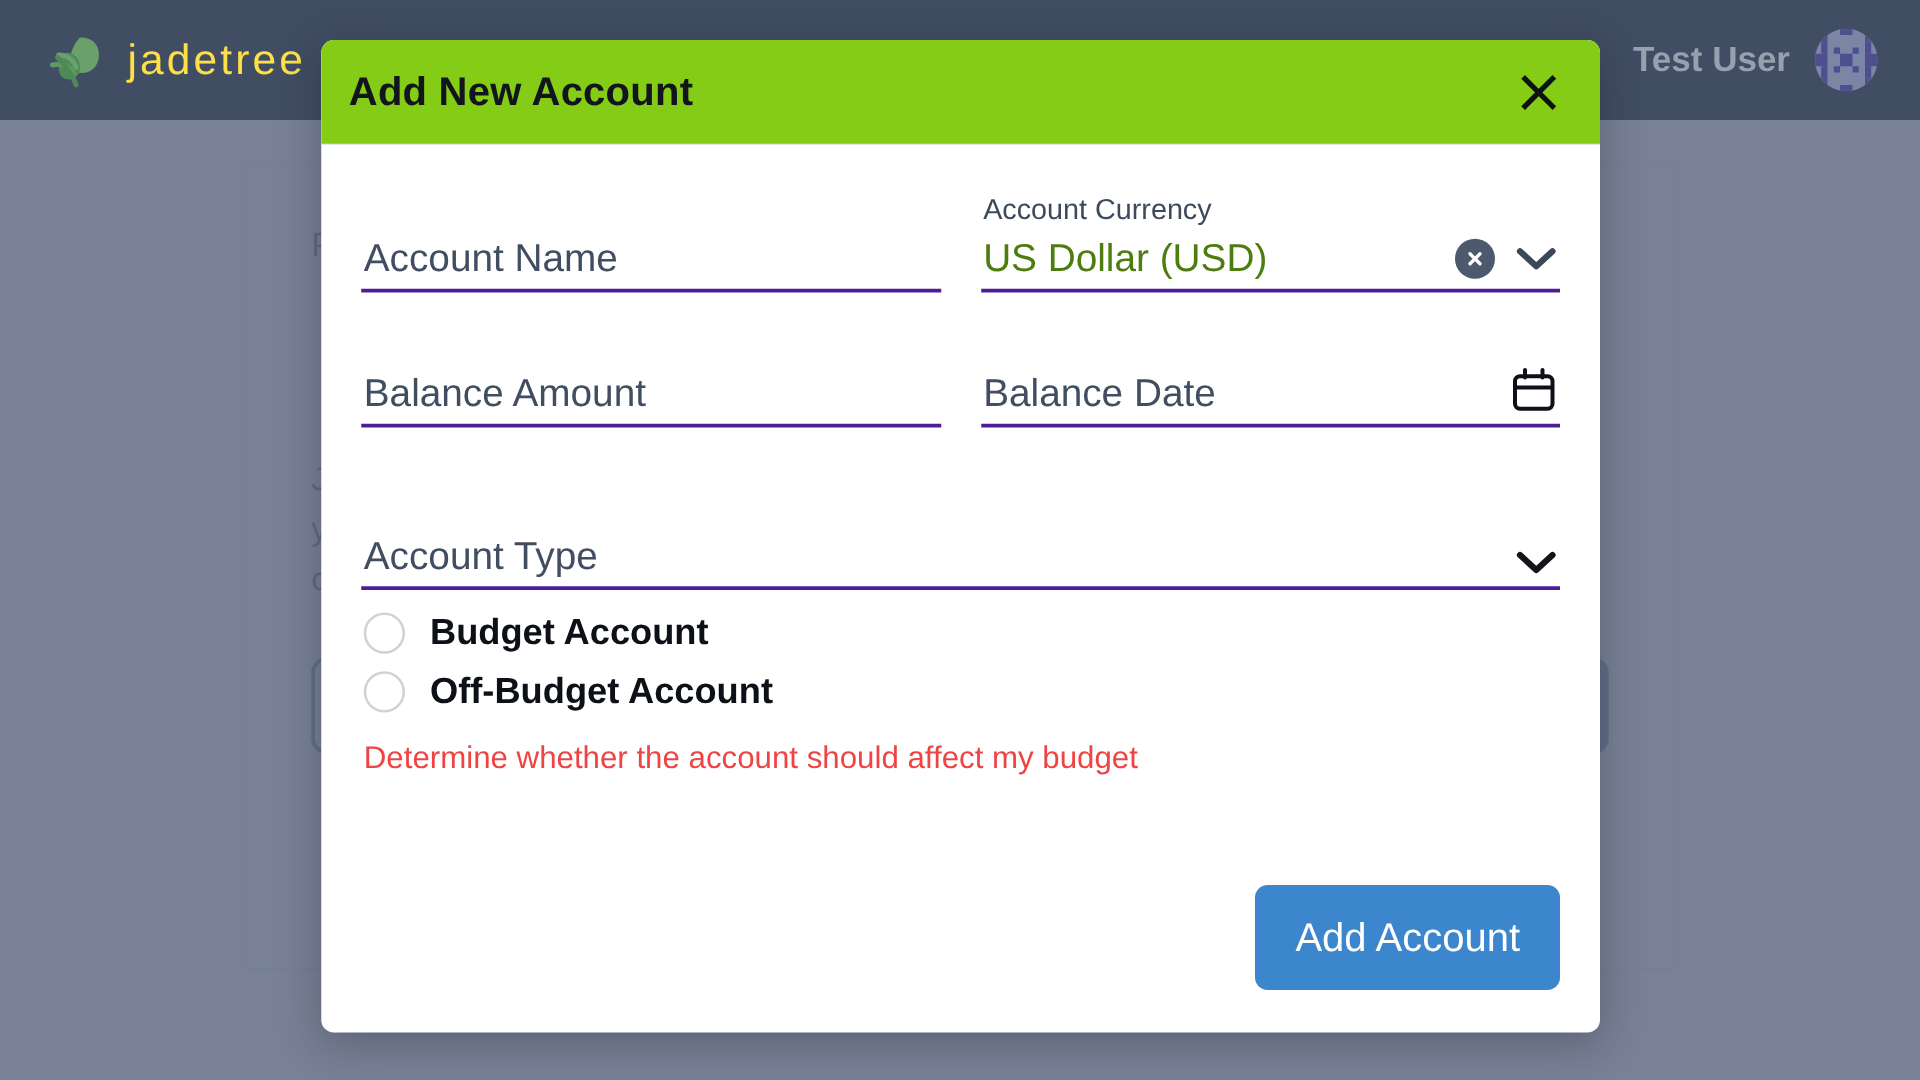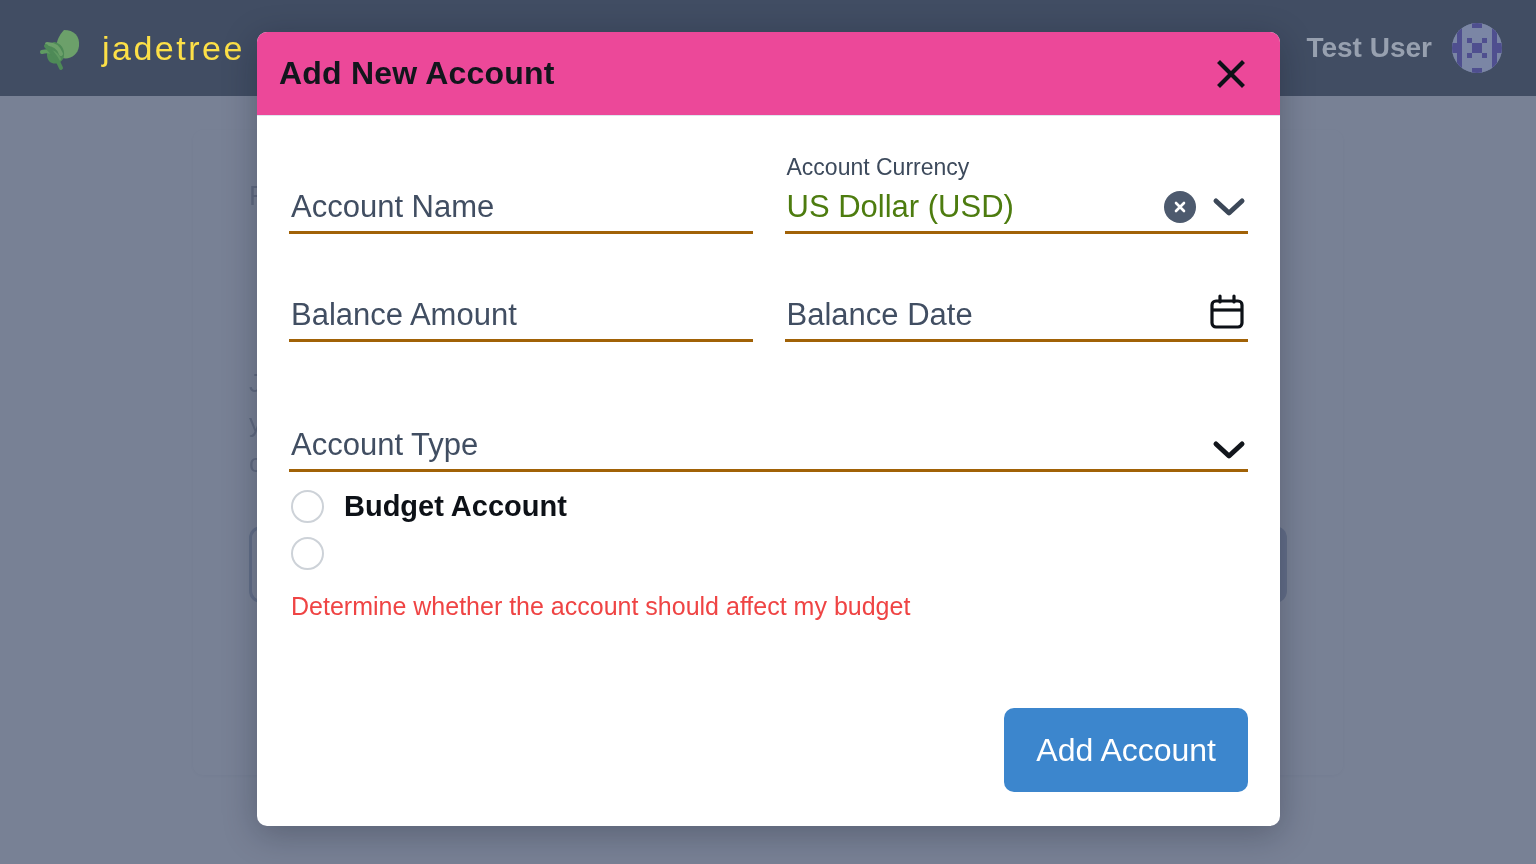--- a/index.html
+++ b/index.html
@@ -162,21 +162,21 @@
     border-radius: 10px;
     box-shadow: 0 8px 34px rgba(10,16,30,.28);
     overflow: hidden;
     display: flex;
     flex-direction: column;
   }
 
   .modal-header {
     height: 84px;
     flex: 0 0 84px;
-    background: #ec4899;
+    background: #84cc16;
     border-bottom: 1px solid #dfe6ee;
     display: flex;
     align-items: center;
     padding: 0 26px 0 22px;
     justify-content: flex-end;
   }
 
   .modal-title {
     font-size: 32px;
     font-weight: 700;
@@ -218,21 +218,21 @@
     position: absolute;
     top: 0; left: 2px;
     font-size: 23px;
     color: #3d4a5c;
     line-height: 1;
   }
 
   .field-line {
     display: flex;
     align-items: flex-end;
-    border-bottom: 3px solid #a16207;
+    border-bottom: 3px solid #4c1d95;
     min-height: 52px;
     padding: 0 2px 6px 2px;
   }
 
   .field-text {
     font-size: 31px;
     color: #4d7c0f;
     font-weight: 400;
     flex: 1 1 auto;
     line-height: 1.15;
@@ -454,20 +454,21 @@
         </div>
       </div>
 
       <div class="radio-row">
         <span class="radio-dot"></span>
         <span class="radio-label">Budget Account</span>
       </div>
 
       <div class="radio-row">
         <span class="radio-dot"></span>
+        <span class="radio-label">Off-Budget Account</span>
       </div>
 
       <div class="helper-text">Determine whether the account should affect my budget</div>
     </div>
 
     <div class="modal-footer">
       <button class="submit-btn">Add Account</button>
     </div>
   </div>
 

